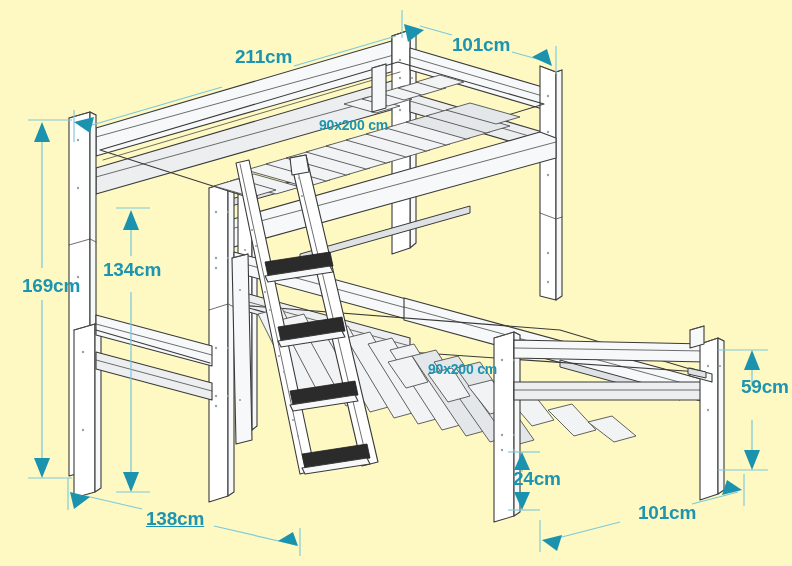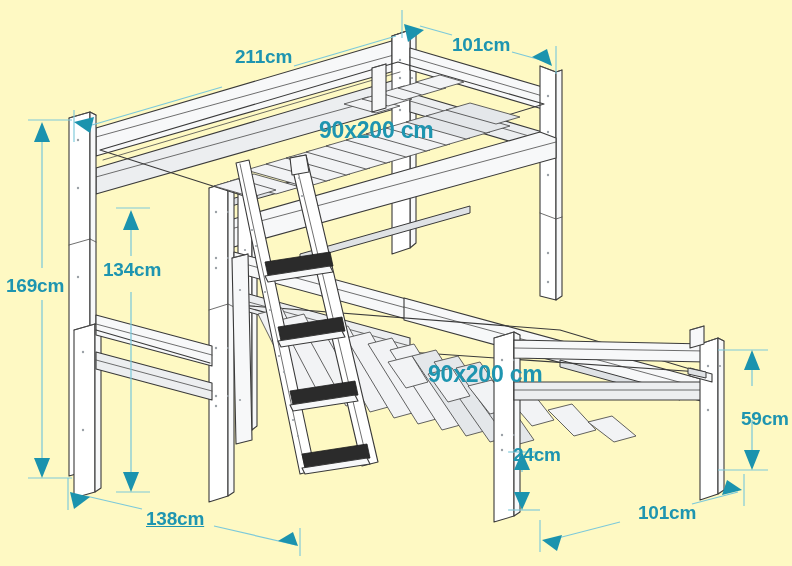--- a/index.html
+++ b/index.html
@@ -30,21 +30,21 @@
     font-size: 19px;
     font-weight: 600;
     letter-spacing: -0.2px;
     white-space: nowrap;
     user-select: none;
   }
   .mattress-label {
     position: absolute;
     color: #1e95b0;
     font-family: "Liberation Sans", sans-serif;
-    font-size: 23px;
+    font-size: 14px;
     font-weight: 600;
     letter-spacing: -0.2px;
     white-space: nowrap;
     user-select: none;
   }
 </style>
 </head>
 <body>
 
 <div id="stage">
@@ -394,29 +394,29 @@
       <polygon class="arrowf" points="542,540 562,535 557,551"></polygon>
       <polygon class="arrowf" points="742,490 722,495 727,480"></polygon>
     </g>
 
   </svg>
 
   <div class="dim-label" style="left:235px; top:46px;">211cm</div>
 
   <div class="dim-label" style="left:452px; top:34px;">101cm</div>
 
-  <div class="dim-label" style="left:6px; top:275px;">169cm</div>
+  <div class="dim-label" style="left:22px; top:275px;">169cm</div>
 
   <div class="dim-label" style="left:103px; top:259px;">134cm</div>
 
   <div class="dim-label" style="left:146px; top:508px;text-decoration:underline;">138cm</div>
 
-  <div class="dim-label" style="left:741px; top:408px;">59cm</div>
-
-  <div class="dim-label" style="left:513px; top:444px;">24cm</div>
+  <div class="dim-label" style="left:741px; top:376px;">59cm</div>
+
+  <div class="dim-label" style="left:513px; top:468px;">24cm</div>
 
   <div class="dim-label" style="left:638px; top:502px;">101cm</div>
 
   <div class="mattress-label" style="left:319px; top:117px;">90x200 cm</div>
 
   <div class="mattress-label" style="left:428px; top:361px;">90x200 cm</div>
 
 </div>
 
 </body></html>

